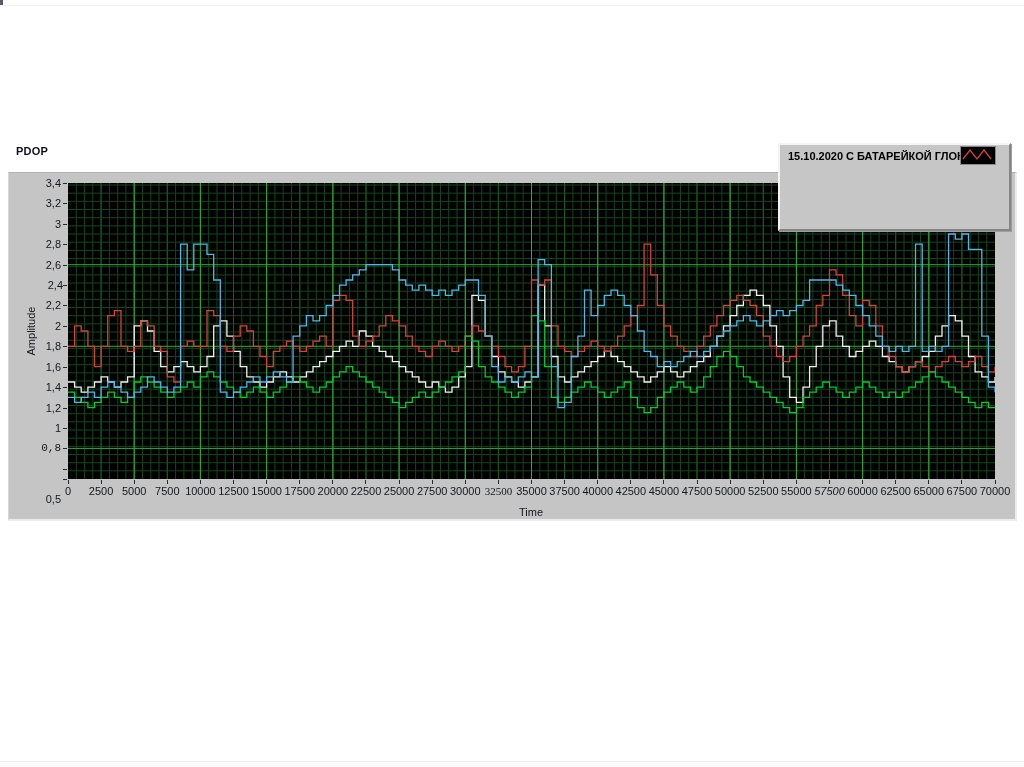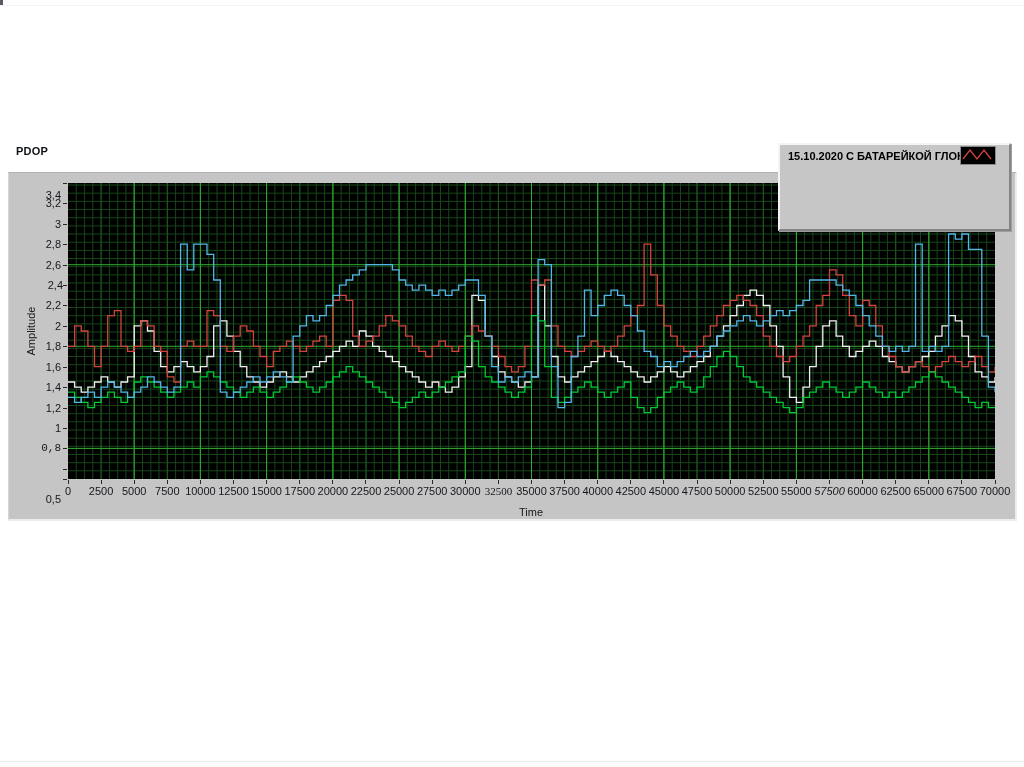--- a/index.html
+++ b/index.html
@@ -52,21 +52,21 @@
           <path d="M8.3 0V296M16.6 0V296M24.8 0V296M33.1 0V296M41.4 0V296M49.7 0V296M57.9 0V296M66.2 0V296M74.5 0V296M82.8 0V296M91.0 0V296M99.3 0V296M107.6 0V296M115.9 0V296M124.2 0V296M132.4 0V296M140.7 0V296M149.0 0V296M157.3 0V296M165.5 0V296M173.8 0V296M182.1 0V296M190.4 0V296M198.6 0V296M206.9 0V296M215.2 0V296M223.5 0V296M231.8 0V296M240.0 0V296M248.3 0V296M256.6 0V296M264.9 0V296M273.1 0V296M281.4 0V296M289.7 0V296M298.0 0V296M306.2 0V296M314.5 0V296M322.8 0V296M331.1 0V296M339.3 0V296M347.6 0V296M355.9 0V296M364.2 0V296M372.5 0V296M380.7 0V296M389.0 0V296M397.3 0V296M405.6 0V296M413.8 0V296M422.1 0V296M430.4 0V296M438.7 0V296M446.9 0V296M455.2 0V296M463.5 0V296M471.8 0V296M480.1 0V296M488.3 0V296M496.6 0V296M504.9 0V296M513.2 0V296M521.4 0V296M529.7 0V296M538.0 0V296M546.3 0V296M554.5 0V296M562.8 0V296M571.1 0V296M579.4 0V296M587.7 0V296M595.9 0V296M604.2 0V296M612.5 0V296M620.8 0V296M629.0 0V296M637.3 0V296M645.6 0V296M653.9 0V296M662.1 0V296M670.4 0V296M678.7 0V296M687.0 0V296M695.3 0V296M703.5 0V296M711.8 0V296M720.1 0V296M728.4 0V296M736.6 0V296M744.9 0V296M753.2 0V296M761.5 0V296M769.7 0V296M778.0 0V296M786.3 0V296M794.6 0V296M802.8 0V296M811.1 0V296M819.4 0V296M827.7 0V296M836.0 0V296M844.2 0V296M852.5 0V296M860.8 0V296M869.1 0V296M877.3 0V296M885.6 0V296M893.9 0V296M902.2 0V296M910.4 0V296M918.7 0V296M0 287.8H927M0 279.7H927M0 271.5H927M0 263.3H927M0 255.2H927M0 247.0H927M0 238.8H927M0 230.7H927M0 222.5H927M0 214.3H927M0 206.2H927M0 198.0H927M0 189.8H927M0 181.7H927M0 173.5H927M0 165.4H927M0 157.2H927M0 149.0H927M0 140.9H927M0 132.7H927M0 124.5H927M0 116.4H927M0 108.2H927M0 100.0H927M0 91.9H927M0 83.7H927M0 75.5H927M0 67.4H927M0 59.2H927M0 51.0H927M0 42.9H927M0 34.7H927M0 26.5H927M0 18.4H927M0 10.2H927M0 2.0H927" stroke="#16451a" fill="none" stroke-width="1"></path>
           <path d="M33.1 0V296M66.2 0V296M99.3 0V296M132.4 0V296M165.5 0V296M198.6 0V296M231.8 0V296M264.9 0V296M298.0 0V296M331.1 0V296M364.2 0V296M397.3 0V296M430.4 0V296M463.5 0V296M496.6 0V296M529.7 0V296M562.8 0V296M595.9 0V296M629.0 0V296M662.1 0V296M695.3 0V296M728.4 0V296M761.5 0V296M794.6 0V296M827.7 0V296M860.8 0V296M893.9 0V296" stroke="#1a5c1e" fill="none" stroke-width="1"></path>
           <path d="M66.2 0V296M132.4 0V296M198.6 0V296M264.9 0V296M331.1 0V296M397.3 0V296M463.5 0V296M529.7 0V296M595.9 0V296M662.1 0V296M728.4 0V296M794.6 0V296M860.8 0V296M0 265.4H927M0 163.3H927M0 81.7H927" stroke="#2fae2f" fill="none" stroke-width="1"></path>
           <path d="M0 199.0H6.6V204.1H13.2V209.2H19.9V204.1H26.5V199.0H33.1V193.9H39.7V199.0H46.4V204.1H53.0V199.0H59.6V193.9H66.2V142.9H72.8V137.8H79.5V148.0H86.1V168.4H92.7V183.7H99.3V188.8H105.9V183.7H112.6V178.6H119.2V183.7H125.8V188.8H132.4V183.7H139.0V173.5H145.7V142.9H152.3V137.8H158.9V153.1H165.5V168.4H172.2V183.7H178.8V193.9H185.4V199.0H192.0V204.1H198.6V199.0H205.3V193.9H211.9V188.8H218.5V193.9H225.1V199.0H231.8V193.9H238.4V188.8H245.0V183.7H251.6V178.6H258.2V173.5H264.9V168.4H271.5V163.3H278.1V158.2H284.7V163.3H291.3V148.0H298.0V153.1H304.6V163.3H311.2V168.4H317.8V173.5H324.4V178.6H331.1V183.7H337.7V188.8H344.3V193.9H350.9V199.0H357.6V204.1H364.2V199.0H370.8V204.1H377.4V209.2H384.0V204.1H390.7V193.9H397.3V183.7H403.9V112.3H410.5V117.4H417.2V153.1H423.8V173.5H430.4V188.8H437.0V193.9H443.6V199.0H450.3V204.1H456.9V199.0H463.5V193.9H470.1V102.1H476.7V142.9H483.4V173.5H490.0V193.9H496.6V199.0H503.2V193.9H509.9V188.8H516.5V183.7H523.1V178.6H529.7V173.5H536.3V168.4H543.0V173.5H549.6V178.6H556.2V183.7H562.8V188.8H569.4V193.9H576.1V199.0H582.7V193.9H589.3V188.8H595.9V183.7H602.6V188.8H609.2V193.9H615.8V188.8H622.4V183.7H629.0V178.6H635.7V173.5H642.3V163.3H648.9V153.1H655.5V142.9H662.1V132.7H668.8V122.5H675.4V112.3H682.0V107.2H688.6V112.3H695.3V122.5H701.9V142.9H708.5V163.3H715.1V193.9H721.7V214.3H728.4V219.4H735.0V204.1H741.6V183.7H748.2V163.3H754.8V142.9H761.5V137.8H768.1V153.1H774.7V163.3H781.3V173.5H787.9V168.4H794.6V163.3H801.2V158.2H807.8V163.3H814.4V173.5H821.1V178.6H827.7V183.7H834.3V188.8H840.9V183.7H847.5V178.6H854.2V173.5H860.8V168.4H867.4V153.1H874.0V142.9H880.6V132.7H887.3V137.8H893.9V153.1H900.5V173.5H907.1V188.8H913.8V193.9H920.4V199.0H927.0V193.9H927" stroke="#f2f2f2" fill="none" stroke-width="1.3"></path>
           <path d="M0 163.3H6.6V142.9H13.2V148.0H19.9V163.3H26.5V183.7H33.1V163.3H39.7V132.7H46.4V127.6H53.0V163.3H59.6V168.4H66.2V163.3H72.8V137.8H79.5V142.9H86.1V163.3H92.7V168.4H99.3V193.9H105.9V199.0H112.6V163.3H119.2V158.2H125.8V163.3H132.4V163.3H139.0V127.6H145.7V132.7H152.3V163.3H158.9V168.4H165.5V153.1H172.2V142.9H178.8V148.0H185.4V163.3H192.0V173.5H198.6V183.7H205.3V168.4H211.9V163.3H218.5V158.2H225.1V163.3H231.8V168.4H238.4V163.3H245.0V158.2H251.6V153.1H258.2V163.3H264.9V117.4H271.5V112.3H278.1V117.4H284.7V153.1H291.3V163.3H298.0V158.2H304.6V153.1H311.2V142.9H317.8V132.7H324.4V137.8H331.1V142.9H337.7V153.1H344.3V163.3H350.9V168.4H357.6V173.5H364.2V163.3H370.8V158.2H377.4V163.3H384.0V168.4H390.7V163.3H397.3V153.1H403.9V142.9H410.5V148.0H417.2V153.1H423.8V163.3H430.4V173.5H437.0V183.7H443.6V188.8H450.3V183.7H456.9V163.3H463.5V97.0H470.1V102.1H476.7V97.0H483.4V142.9H490.0V163.3H496.6V168.4H503.2V173.5H509.9V168.4H516.5V163.3H523.1V158.2H529.7V163.3H536.3V168.4H543.0V163.3H549.6V153.1H556.2V142.9H562.8V132.7H569.4V122.5H576.1V61.2H582.7V91.9H589.3V122.5H595.9V142.9H602.6V153.1H609.2V163.3H615.8V168.4H622.4V173.5H629.0V163.3H635.7V153.1H642.3V142.9H648.9V132.7H655.5V122.5H662.1V117.4H668.8V112.3H675.4V117.4H682.0V122.5H688.6V132.7H695.3V153.1H701.9V163.3H708.5V173.5H715.1V178.6H721.7V173.5H728.4V163.3H735.0V153.1H741.6V142.9H748.2V122.5H754.8V112.3H761.5V86.8H768.1V91.9H774.7V112.3H781.3V132.7H787.9V142.9H794.6V117.4H801.2V122.5H807.8V142.9H814.4V163.3H821.1V173.5H827.7V183.7H834.3V188.8H840.9V183.7H847.5V178.6H854.2V183.7H860.8V188.8H867.4V183.7H874.0V178.6H880.6V173.5H887.3V178.6H893.9V183.7H900.5V178.6H907.1V173.5H913.8V183.7H920.4V188.8H927.0V183.7H927" stroke="#d5443c" fill="none" stroke-width="1.3"></path>
           <path d="M0 209.2H6.6V214.3H13.2V219.4H19.9V224.6H26.5V219.4H33.1V214.3H39.7V209.2H46.4V214.3H53.0V219.4H59.6V214.3H66.2V199.0H72.8V193.9H79.5V199.0H86.1V204.1H92.7V209.2H99.3V214.3H105.9V209.2H112.6V204.1H119.2V199.0H125.8V204.1H132.4V193.9H139.0V188.8H145.7V193.9H152.3V199.0H158.9V204.1H165.5V209.2H172.2V214.3H178.8V209.2H185.4V204.1H192.0V209.2H198.6V214.3H205.3V209.2H211.9V204.1H218.5V199.0H225.1V193.9H231.8V199.0H238.4V204.1H245.0V209.2H251.6V204.1H258.2V199.0H264.9V193.9H271.5V188.8H278.1V183.7H284.7V188.8H291.3V193.9H298.0V199.0H304.6V204.1H311.2V209.2H317.8V214.3H324.4V219.4H331.1V224.6H337.7V219.4H344.3V214.3H350.9V209.2H357.6V214.3H364.2V209.2H370.8V204.1H377.4V199.0H384.0V193.9H390.7V188.8H397.3V153.1H403.9V158.2H410.5V183.7H417.2V193.9H423.8V199.0H430.4V204.1H437.0V209.2H443.6V214.3H450.3V209.2H456.9V204.1H463.5V132.7H470.1V137.8H476.7V183.7H483.4V214.3H490.0V219.4H496.6V214.3H503.2V209.2H509.9V204.1H516.5V199.0H523.1V204.1H529.7V209.2H536.3V214.3H543.0V209.2H549.6V204.1H556.2V199.0H562.8V214.3H569.4V224.6H576.1V229.7H582.7V224.6H589.3V214.3H595.9V209.2H602.6V204.1H609.2V199.0H615.8V204.1H622.4V209.2H629.0V204.1H635.7V193.9H642.3V183.7H648.9V173.5H655.5V168.4H662.1V173.5H668.8V183.7H675.4V193.9H682.0V199.0H688.6V204.1H695.3V209.2H701.9V214.3H708.5V219.4H715.1V224.6H721.7V229.7H728.4V224.6H735.0V214.3H741.6V209.2H748.2V204.1H754.8V199.0H761.5V204.1H768.1V209.2H774.7V214.3H781.3V209.2H787.9V204.1H794.6V199.0H801.2V204.1H807.8V209.2H814.4V214.3H821.1V209.2H827.7V214.3H834.3V209.2H840.9V204.1H847.5V199.0H854.2V193.9H860.8V188.8H867.4V193.9H874.0V199.0H880.6V204.1H887.3V209.2H893.9V214.3H900.5V219.4H907.1V224.6H913.8V219.4H920.4V224.6H927.0V224.6H927" stroke="#00cc33" fill="none" stroke-width="1.3"></path>
           <path d="M0 214.3H6.6V219.4H13.2V214.3H19.9V209.2H26.5V214.3H33.1V204.1H39.7V199.0H46.4V204.1H53.0V209.2H59.6V214.3H66.2V209.2H72.8V204.1H79.5V193.9H86.1V199.0H92.7V204.1H99.3V209.2H105.9V204.1H112.6V61.2H119.2V86.8H125.8V61.2H132.4V61.2H139.0V71.4H145.7V97.0H152.3V209.2H158.9V214.3H165.5V209.2H172.2V204.1H178.8V199.0H185.4V193.9H192.0V199.0H198.6V193.9H205.3V188.8H211.9V193.9H218.5V199.0H225.1V153.1H231.8V142.9H238.4V132.7H245.0V137.8H251.6V132.7H258.2V122.5H264.9V112.3H271.5V102.1H278.1V97.0H284.7V91.9H291.3V86.8H298.0V81.7H304.6V81.7H311.2V81.7H317.8V81.7H324.4V86.8H331.1V97.0H337.7V102.1H344.3V107.2H350.9V102.1H357.6V107.2H364.2V112.3H370.8V107.2H377.4V112.3H384.0V107.2H390.7V102.1H397.3V97.0H403.9V97.0H410.5V112.3H417.2V153.1H423.8V183.7H430.4V199.0H437.0V193.9H443.6V199.0H450.3V193.9H456.9V188.8H463.5V193.9H470.1V76.6H476.7V81.7H483.4V183.7H490.0V224.6H496.6V219.4H503.2V173.5H509.9V153.1H516.5V107.2H523.1V132.7H529.7V122.5H536.3V112.3H543.0V107.2H549.6V112.3H556.2V122.5H562.8V132.7H569.4V148.0H576.1V168.4H582.7V173.5H589.3V183.7H595.9V178.6H602.6V183.7H609.2V178.6H615.8V173.5H622.4V168.4H629.0V173.5H635.7V168.4H642.3V163.3H648.9V153.1H655.5V148.0H662.1V142.9H668.8V137.8H675.4V132.7H682.0V137.8H688.6V142.9H695.3V137.8H701.9V132.7H708.5V127.6H715.1V132.7H721.7V127.6H728.4V122.5H735.0V117.4H741.6V97.0H748.2V97.0H754.8V97.0H761.5V97.0H768.1V102.1H774.7V107.2H781.3V112.3H787.9V122.5H794.6V132.7H801.2V142.9H807.8V153.1H814.4V163.3H821.1V168.4H827.7V163.3H834.3V168.4H840.9V163.3H847.5V61.2H854.2V168.4H860.8V163.3H867.4V168.4H874.0V163.3H880.6V51.0H887.3V56.1H893.9V51.0H900.5V66.3H907.1V66.3H913.8V153.1H920.4V204.1H927.0V209.2H927" stroke="#53b7e8" fill="none" stroke-width="1.3"></path>
         </svg>
     </div>
     <div id="y-ticks">
-        <div class="ytick-label" style="left: 10px; top: 16px;">3,4</div>
+        <div class="ytick-label" style="left: 10px; top: 4px;">3,4</div>
         <div class="ytick-mark" style="left: 54px; top: 10px;"></div>
         <div class="ytick-label" style="left: 10px; top: 24.4138px;">3,2</div>
         <div class="ytick-mark" style="left: 54px; top: 30.4138px;"></div>
         <div class="ytick-label" style="left: 10px; top: 44.8276px;">3</div>
         <div class="ytick-mark" style="left: 54px; top: 50.8276px;"></div>
         <div class="ytick-label" style="left: 10px; top: 65.2414px;">2,8</div>
         <div class="ytick-mark" style="left: 54px; top: 71.2414px;"></div>
         <div class="ytick-label" style="left: 10px; top: 85.6552px;">2,6</div>
         <div class="ytick-mark" style="left: 54px; top: 91.6552px;"></div>
         <div class="ytick-label" style="left: 12px; top: 106.069px;">2,4</div>

